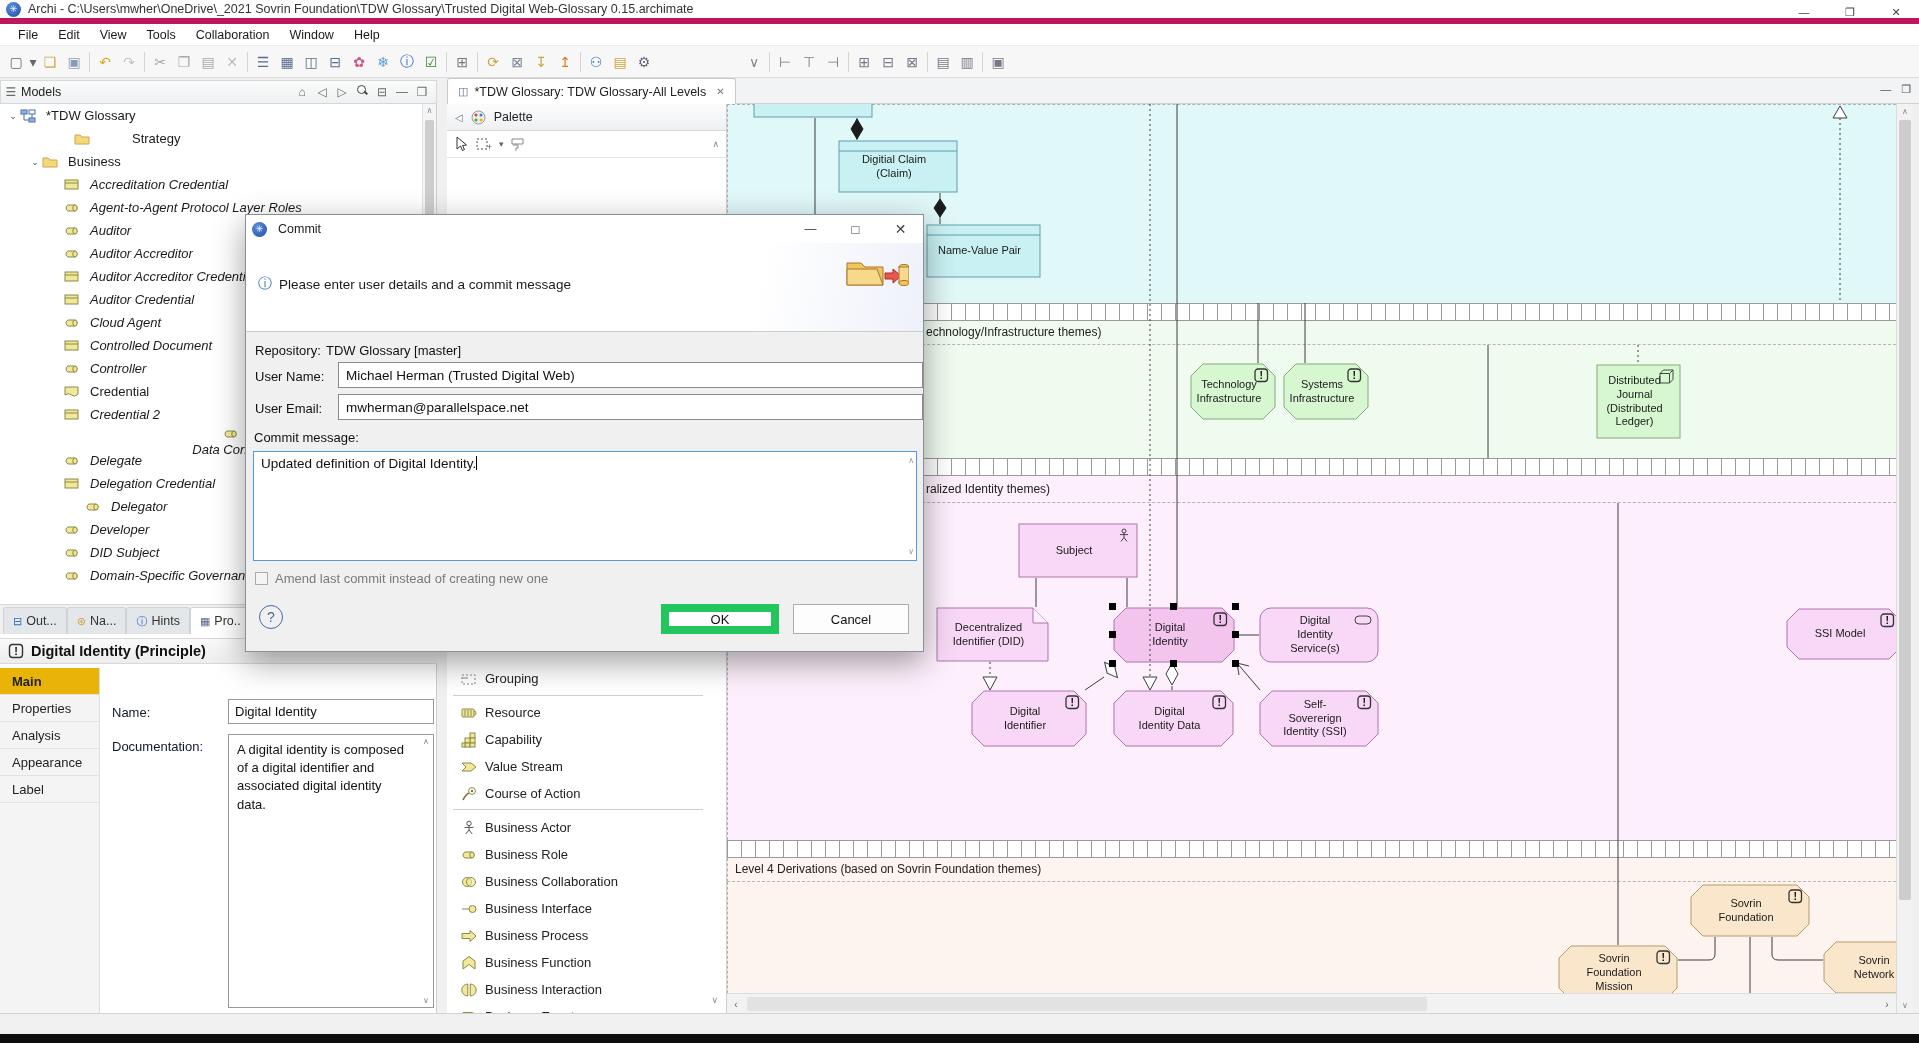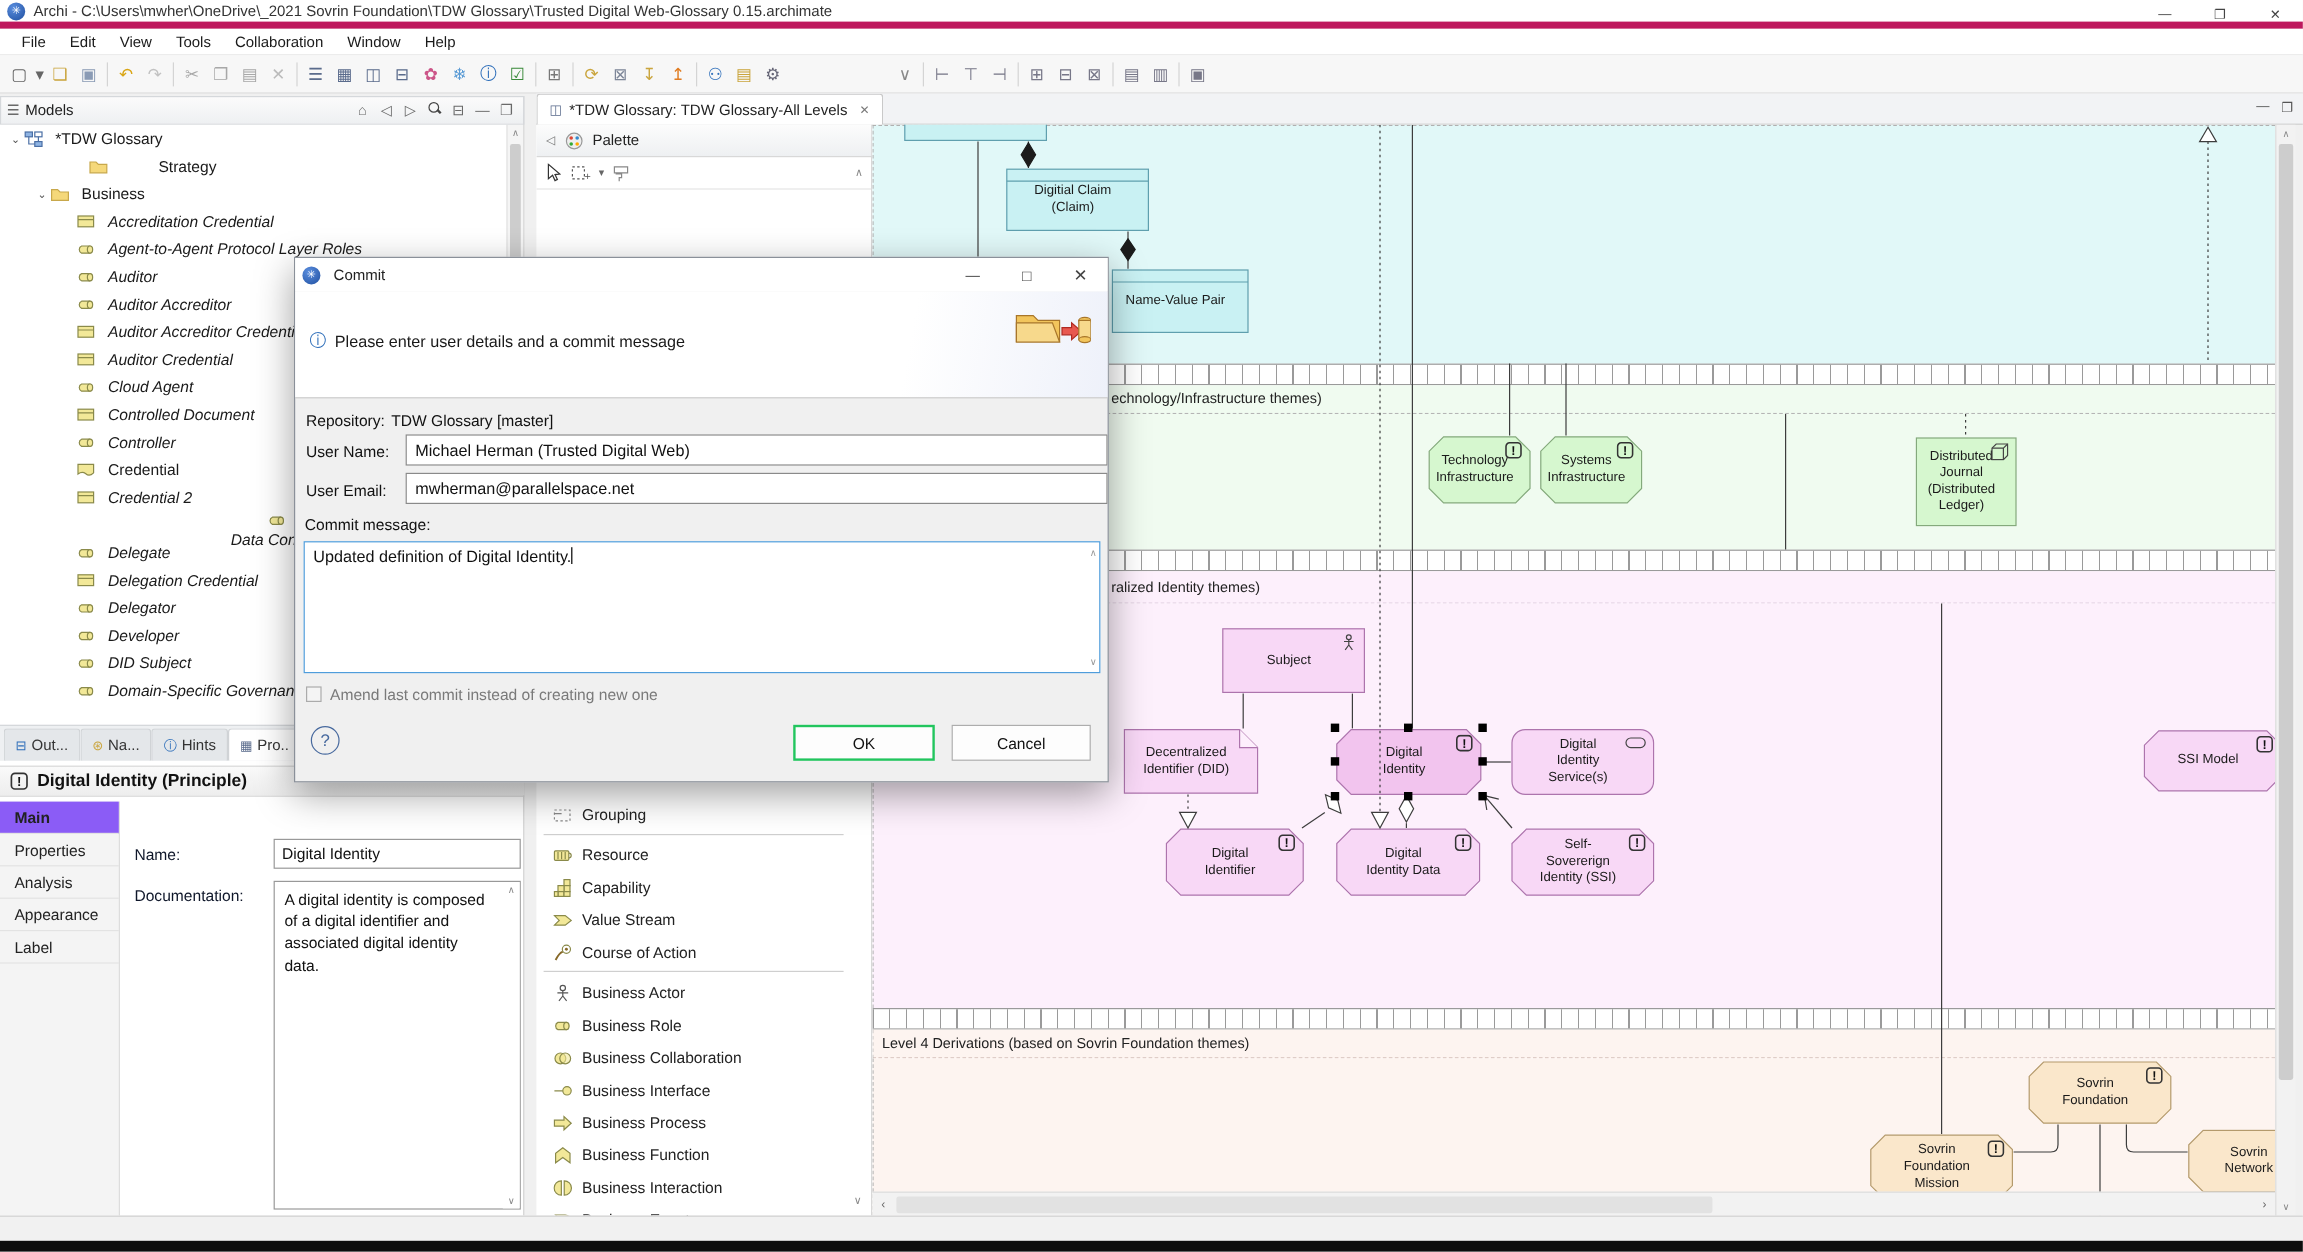--- a/index.html
+++ b/index.html
@@ -33,21 +33,21 @@
   
   #left-tabs { position:absolute; left:0; top:604px; width:437px; height:30px; background:#eef0f2; border-right:1px solid #cfcfcf; border-top:1px solid #d5d8db; display:flex; align-items:flex-end; padding-left:3px; }
   .ltab { height:27px; display:flex; align-items:center; gap:4px; font-size:12.5px; color:#333; padding:0 9px; border:1px solid #d0d3d6; border-bottom:none; background:#e4e7ea; border-radius:3px 3px 0 0; }
   .ltab.active { background:#fff; }
   .ltab .licon { font-size:11px; color:#2f6fba; }
   
   #props-panel { position:absolute; left:0; top:634px; width:437px; height:379px; background:#fff; border-right:1px solid #cfcfcf; }
   #props-header { position:absolute; left:0; top:4px; width:437px; height:26px; background:linear-gradient(#fafafa,#ededed); border-top:1px solid #d8d8d8; border-bottom:1px solid #d8d8d8; display:flex; align-items:center; padding-left:8px; gap:7px; font-size:14.5px; font-weight:bold; color:#111; }
   .ptabs { position:absolute; left:0; top:34px; width:100px; bottom:0; background:#f4f4f4; border-right:1px solid #ddd; }
   .ptab { height:27px; line-height:27px; padding-left:12px; font-size:13px; color:#222; border-bottom:1px solid #e3e3e3; }
-  .ptab.active { background:#8b5cf6; font-weight:bold; }
+  .ptab.active { background:#eab308; font-weight:bold; }
   .plabel { position:absolute; font-size:13px; color:#0f172a; }
   .pinput { position:absolute; border:1px solid #999; background:#fff; font-size:13px; color:#111; padding:0 6px; display:flex; align-items:center; }
   .ptext { position:absolute; border:1px solid #999; background:#fff; font-size:13px; color:#111; padding:6px 20px 6px 8px; line-height:1.4; }
   
   #tabbar { position:absolute; left:447px; top:78px; width:1472px; height:26px; background:#f2f3f5; border-bottom:1px solid #cfcfcf; }
   #etab { position:absolute; left:0; top:0; height:26px; background:#fff; border:1px solid #c9c9c9; border-bottom:none; display:flex; align-items:center; gap:6px; padding:0 10px; font-size:12.5px; color:#222; border-radius:3px 3px 0 0;}
   #etab .closex { font-size:10px; color:#777; margin-left:4px; }
   .eviewbtns { position:absolute; right:8px; top:5px; display:flex; gap:10px; font-size:11px; color:#555; }
   #palette { position:absolute; left:447px; top:104px; width:280px; height:909px; background:#fff; border-right:1px solid #cfcfcf; overflow:hidden; }
   #palette-header { position:absolute; left:0; top:0; width:280px; height:27px; background:linear-gradient(#fcfcfc,#eef0f2); border-bottom:1px solid #d8d8d8; display:flex; align-items:center; gap:8px; padding-left:8px; font-size:12.5px; color:#222; }
@@ -79,21 +79,21 @@
   .infoicon { color:#2f6fba; font-size:14px; }
   #dlg-sep { position:absolute; left:0; top:116px; width:100%; height:1px; background:#cccccc; }
   .dfield { position:absolute; font-size:13px; color:#111; }
   .dinput { position:absolute; background:#fff; border:1px solid #8a8a8a; font-size:13.5px; color:#111; display:flex; align-items:center; padding:0 7px; }
   #dlg-textarea { position:absolute; left:7px; top:236px; width:664px; height:110px; background:#fff; border:1px solid #4f9ddb; font-size:13.5px; color:#111; padding:4px 7px; }
   .caret { display:inline-block; width:1px; height:14px; background:#000; vertical-align:-2px; }
   .ta-arrow { position:absolute; right:2px; font-size:8px; color:#999; }
   #dlg-check { position:absolute; left:9px; top:356px; display:flex; align-items:center; gap:7px; font-size:13px; color:#7a7a7a; }
   .checkbox { width:13px; height:13px; background:#f4f4f4; border:1px solid #ababab; }
   .dbtn { position:absolute; top:389px; height:30px; background:#fdfdfd; border:1px solid #adadad; font-size:13px; color:#111; display:flex; align-items:center; justify-content:center; }
-  #ok-btn { left:415px; width:118px; border:2px solid #22c55e; }
+  #ok-btn { left:415px; width:118px; border:8px solid #22c55e; }
   #cancel-btn { left:547px; width:116px; }
   #help-btn { position:absolute; left:13px; top:390px; width:24px; height:24px; border:1.5px solid #47699e; border-radius:50%; color:#47699e; font-size:14px; display:flex; align-items:center; justify-content:center; }
   .lens { position:relative; width:11px; height:11px; display:inline-block; }
   .lens::before { content:""; position:absolute; left:0; top:0; width:7px; height:7px; border:1.6px solid #444; border-radius:50%; }
   .lens::after { content:""; position:absolute; left:7px; top:7px; width:4px; height:1.6px; background:#444; transform:rotate(45deg); }
 </style>
 </head>
 <body>
 
 <div id="titlebar">
@@ -339,21 +339,21 @@
       <div class="trow" style="padding-left: 50px;">
         <span class="exp"></span>
         <span style="display: inline-flex; margin-right: 5px;">
           <svg width="16" height="16">
             <rect x="1" y="3" width="13" height="9" fill="#f2e898" stroke="#8a8a4a"></rect>
             <line x1="1" y1="6" x2="14" y2="6" stroke="#8a8a4a"></line>
           </svg>
         </span>
         <span class="it">Delegation Credential</span>
       </div>
-      <div class="trow" style="padding-left: 50px;">
+      <div class="trow" style="padding-left: 71px;">
         <span class="exp"></span>
         <span style="display: inline-flex; margin-right: 5px;">
           <svg width="16" height="16">
             <path d="M4 5 H11 A3 3.2 0 0 1 11 11 H4 A3 3.2 0 0 1 4 5 Z" fill="#f2e898" stroke="#8a8a4a"></path>
             <ellipse cx="11" cy="8" rx="2.2" ry="3" fill="#f2e898" stroke="#8a8a4a"></ellipse>
           </svg>
         </span>
         <span class="it">Delegator</span>
       </div>
       <div class="trow" style="padding-left: 50px;">

